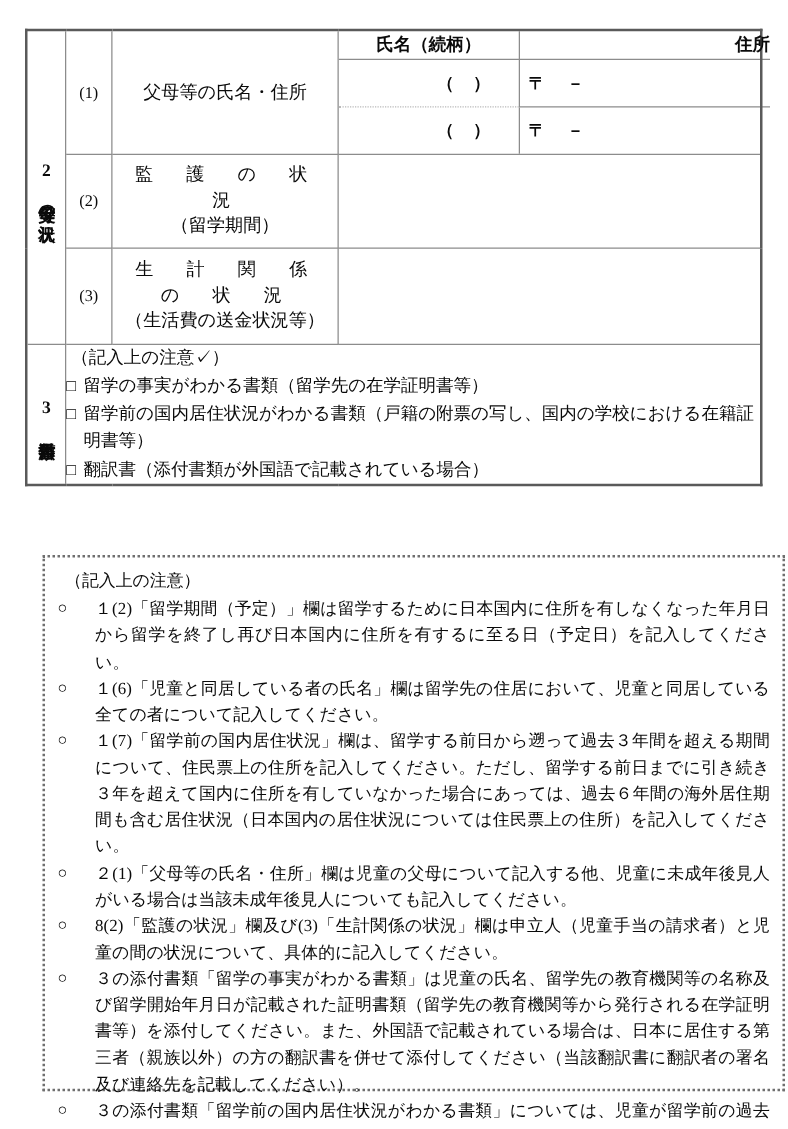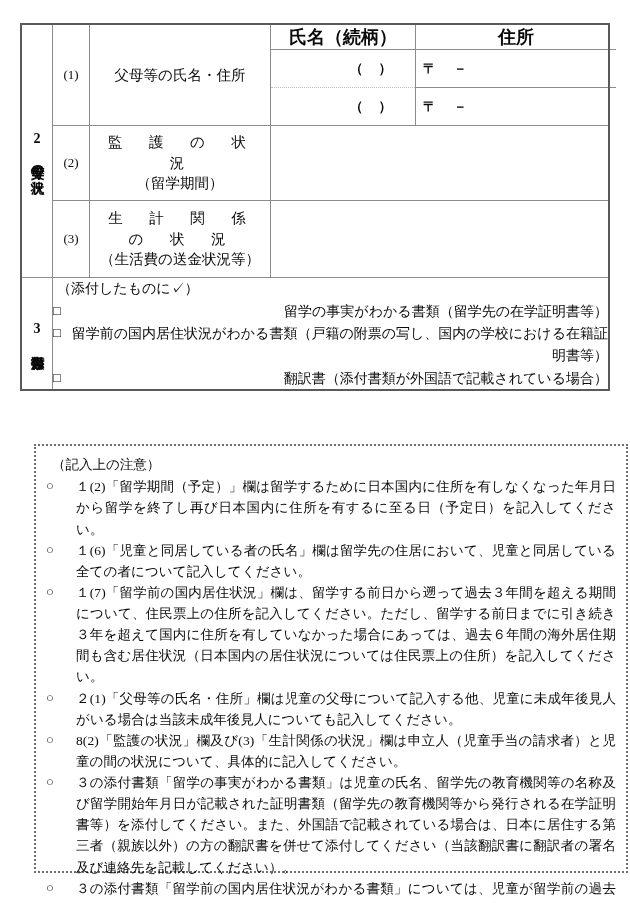--- a/index.html
+++ b/index.html
@@ -92,27 +92,27 @@
     border-collapse: collapse;
     table-layout: fixed;
   }
   .nest td, .nest th {
     padding: 0;
     font-weight: normal;
     border: 0;
   }
   .nest .hdr {
     text-align: center;
-    font-size: 18px;
+    font-size: 14px;
     font-weight: bold;
     height: 22px;
     border-bottom: 1px solid #8c8c8c;
   }
   .nest .col-name { width: 144px; border-right: 1px solid #8c8c8c; }
-  .nest .col-addr { width: 200px; }
+  .nest .col-addr { width: 200px; text-align: right; }
   .nest .cell {
     height: 37px;
     font-size: 13.5px;
     font-weight: bold;
   }
   .nest .cell.rowsep-name { border-bottom: 1px dotted #b9b9b9; }
   .nest .cell.rowsep-addr { border-bottom: 1px solid #8c8c8c; }
   .nest .name-val {
     text-align: right;
     padding-right: 22px;
@@ -141,21 +141,21 @@
     display: flex;
     align-items: flex-start;
     margin-top: 1px;
   }
   .attach-box {
     flex: 0 0 auto;
     font-size: 13px;
     line-height: 1.55;
     margin-right: 6px;
   }
-  .attach-text { flex: 1 1 auto; text-align: right; }
+  .attach-text { flex: 1 1 auto; }
 
   
   .notes-box {
     position: absolute;
     left: 34px;
     top: 444px;
     width: 594px;
     height: 429px;
     box-sizing: border-box;
     border: 2px dotted #6f6f6f;
@@ -246,21 +246,21 @@
     </tr>
 
     <tr>
       <td class="sec-label outer-left outer-bottom">
         <div class="vbox">
           <span class="num">3</span>
           <span class="vtext">添付書類</span>
         </div>
       </td>
       <td class="attach-cell outer-right outer-bottom" colspan="3">
-        <div class="attach-head">（添付したものに✓）</div>
+        <div class="attach-head">（記入上の注意✓）</div>
 
         <div class="attach-item">
           <span class="attach-box">□</span>
           <span class="attach-text">留学の事実がわかる書類（留学先の在学証明書等）</span>
         </div>
 
         <div class="attach-item">
           <span class="attach-box">□</span>
           <span class="attach-text">留学前の国内居住状況がわかる書類（戸籍の附票の写し、国内の学校における在籍証明書等）</span>
         </div>

